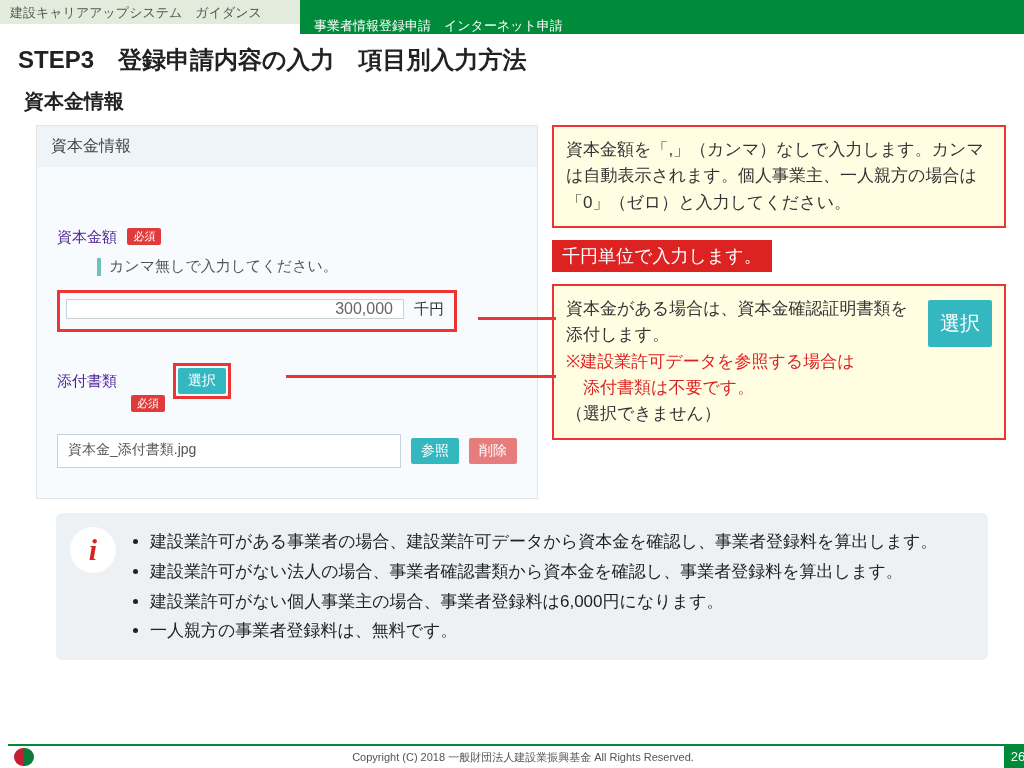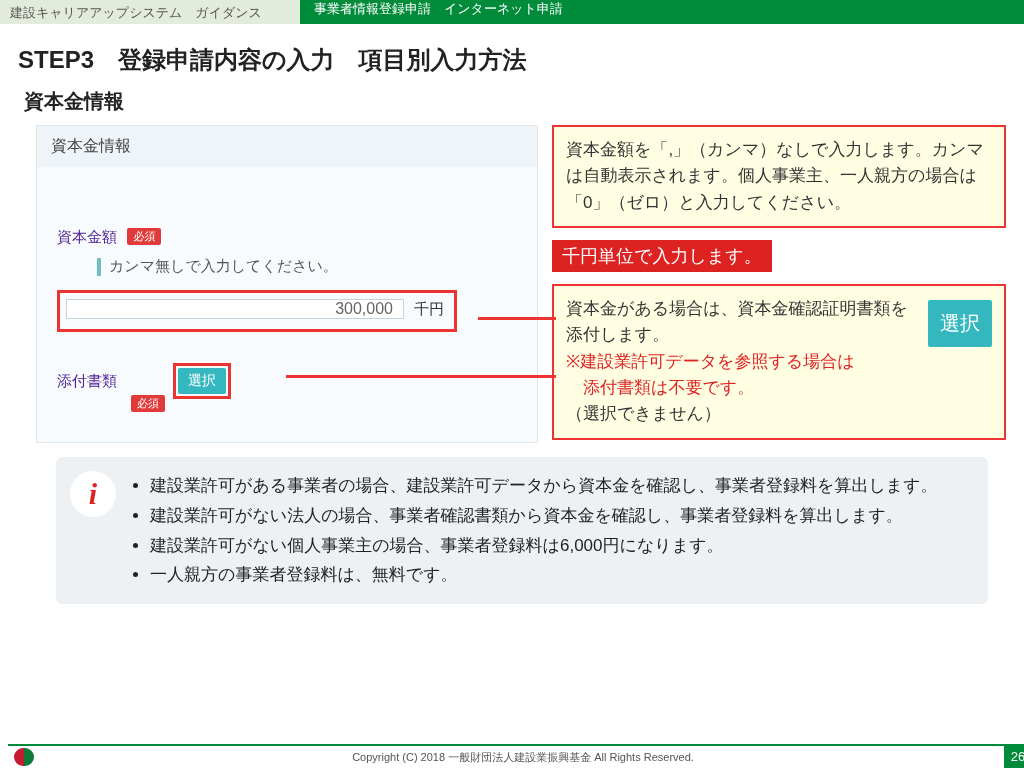--- a/index.html
+++ b/index.html
@@ -1,20 +1,20 @@
 <!DOCTYPE html>
 <html><head>
 <meta charset="utf-8">
 <style>
   * { box-sizing: border-box; margin: 0; padding: 0; }
   html, body { width: 1024px; height: 768px; font-family: "Hiragino Kaku Gothic ProN", "Meiryo", sans-serif; background: #fff; color: #222; overflow: hidden; }
   
   .topbar { display: flex; height: 24px; font-size: 13px; }
   .topbar .guide { background: #e3ecdc; color: #555; padding: 4px 10px; width: 300px; }
-  .topbar .section { background: #008b3a; color: #fff; padding: 0 14px; flex: 1; }
+  .topbar .section { background: #008b3a; color: #fff; padding: 17px 14px; flex: 1; }
   
   .page { padding: 14px 18px 0 18px; }
   h1 { font-size: 24px; font-weight: 700; margin: 6px 0 12px 0; }
   h2 { font-size: 20px; font-weight: 700; margin: 0 0 10px 6px; }
   
   .cols { display: flex; gap: 14px; }
   .left { width: 520px; position: relative; }
   .right { flex: 1; display: flex; flex-direction: column; gap: 12px; }
 
   
@@ -91,20 +91,25 @@
           </div>
 
           <div class="attach-row">
             <span class="lbl">添付書類</span>
             <span class="badge-req">必須</span>
             <span class="btn-select-frame">
               <span class="btn btn-select">選択</span>
             </span>
           </div>
 
+          <div class="file-row">
+            <div class="file-name">資本金_添付書類.jpg</div>
+            <span class="btn btn-browse">参照</span>
+            <span class="btn btn-delete">削除</span>
+          </div>
         </div>
       </div>
       <div class="conn h1"></div>
       <div class="conn h2"></div>
     </div>
 
     <div class="right">
       <div class="note yellow">資本金額を「,」（カンマ）なしで入力します。カンマは自動表示されます。個人事業主、一人親方の場合は「0」（ゼロ）と入力してください。</div>
       <div class="callout-red">千円単位で入力します。</div>
       <div class="note yellow">

